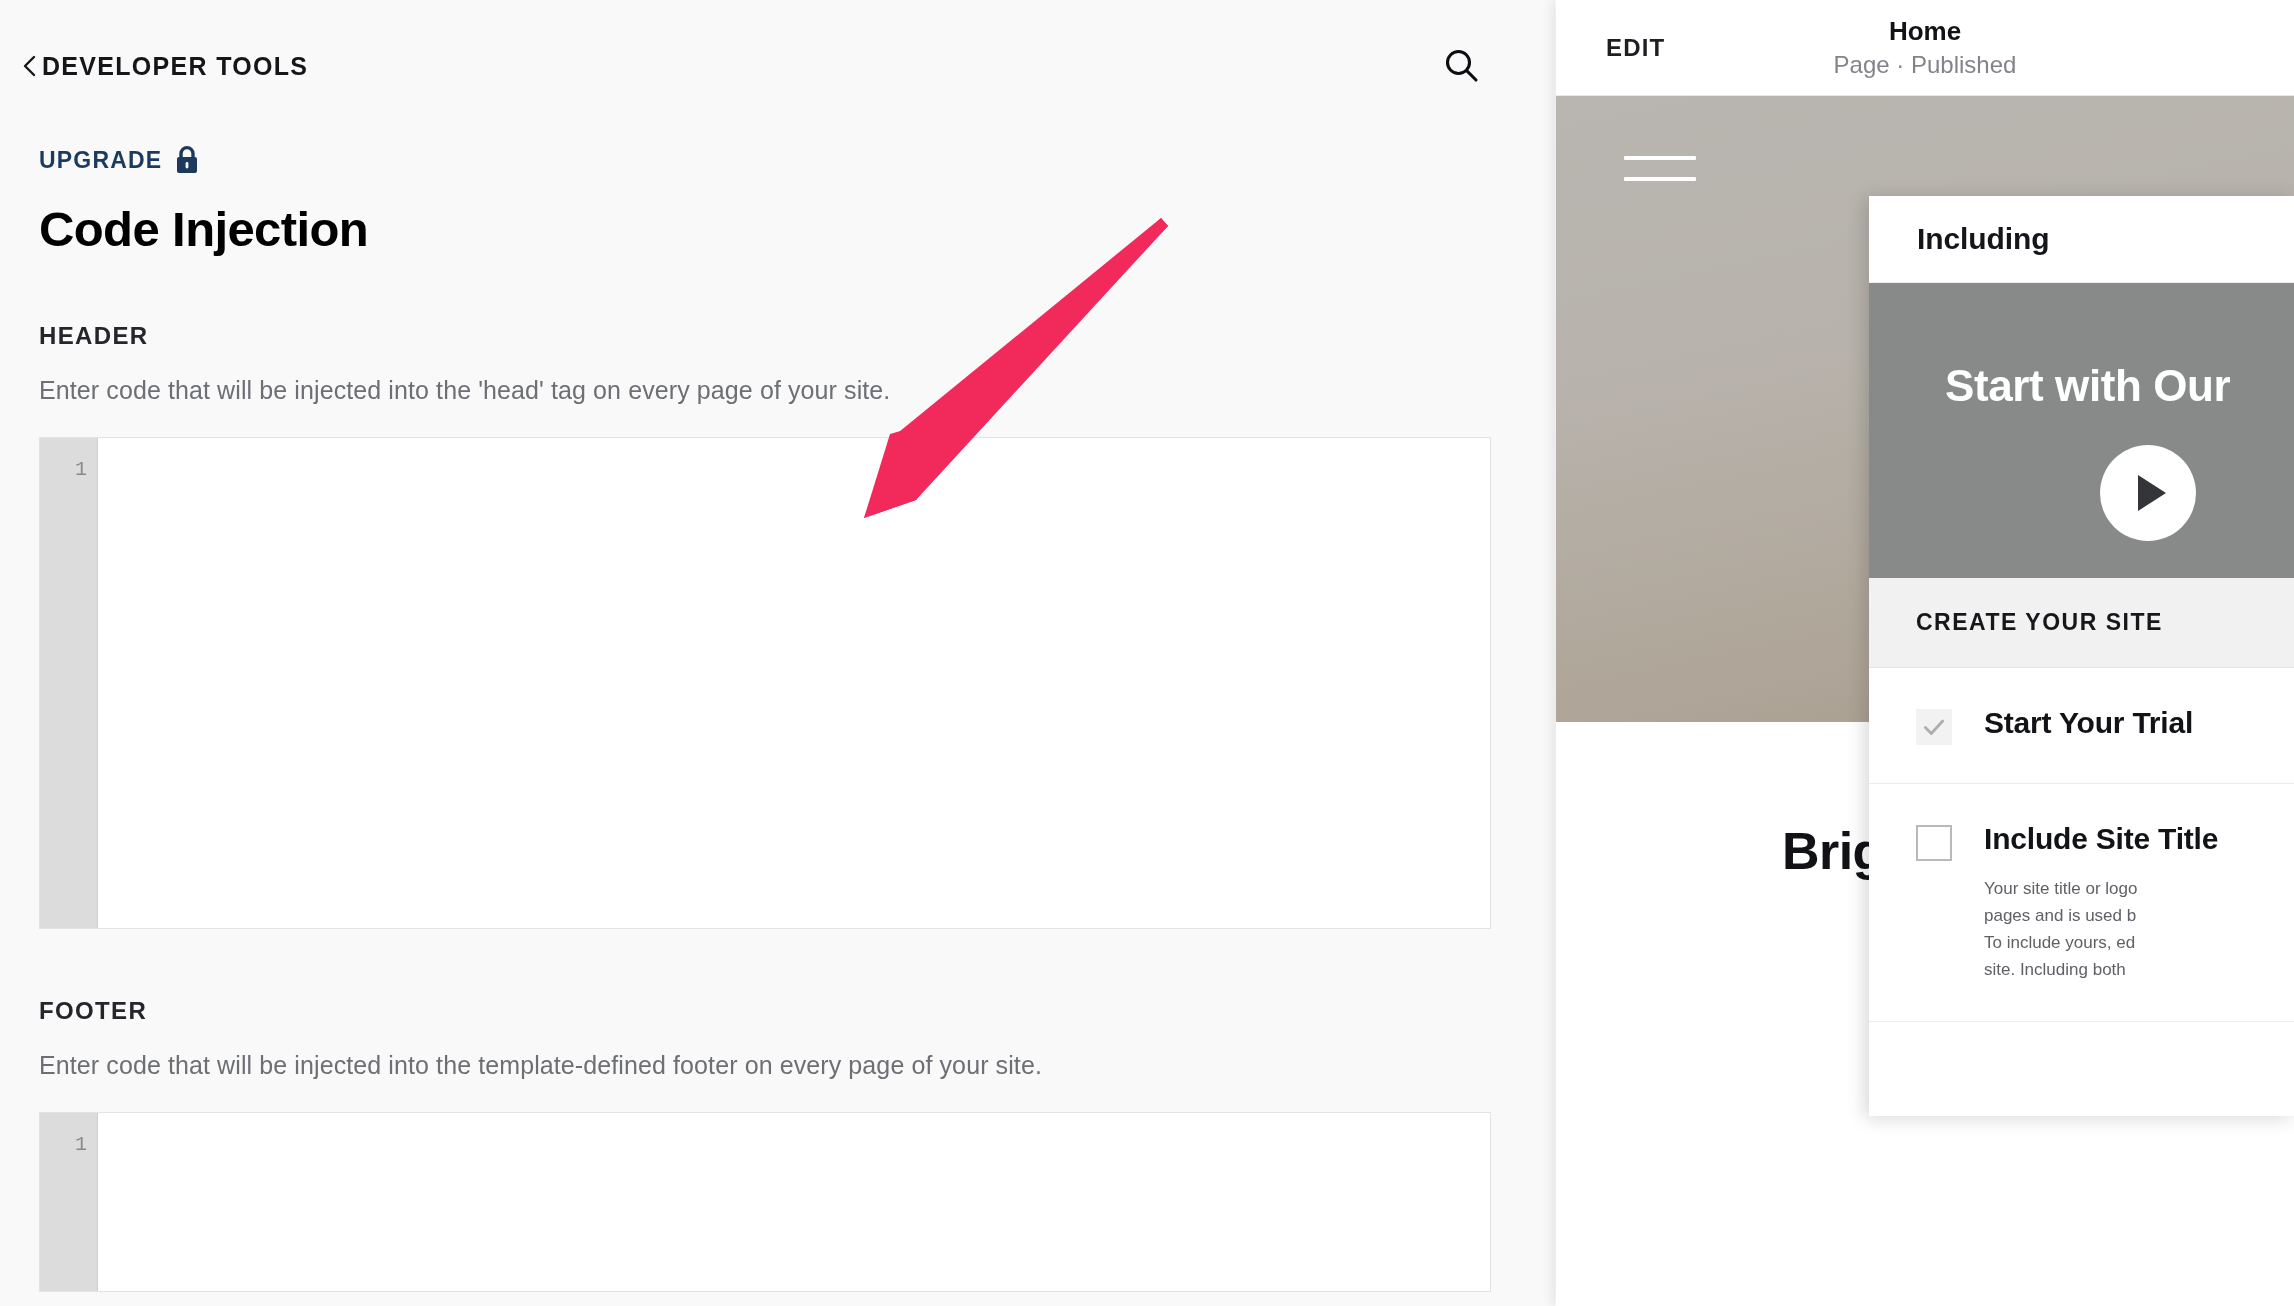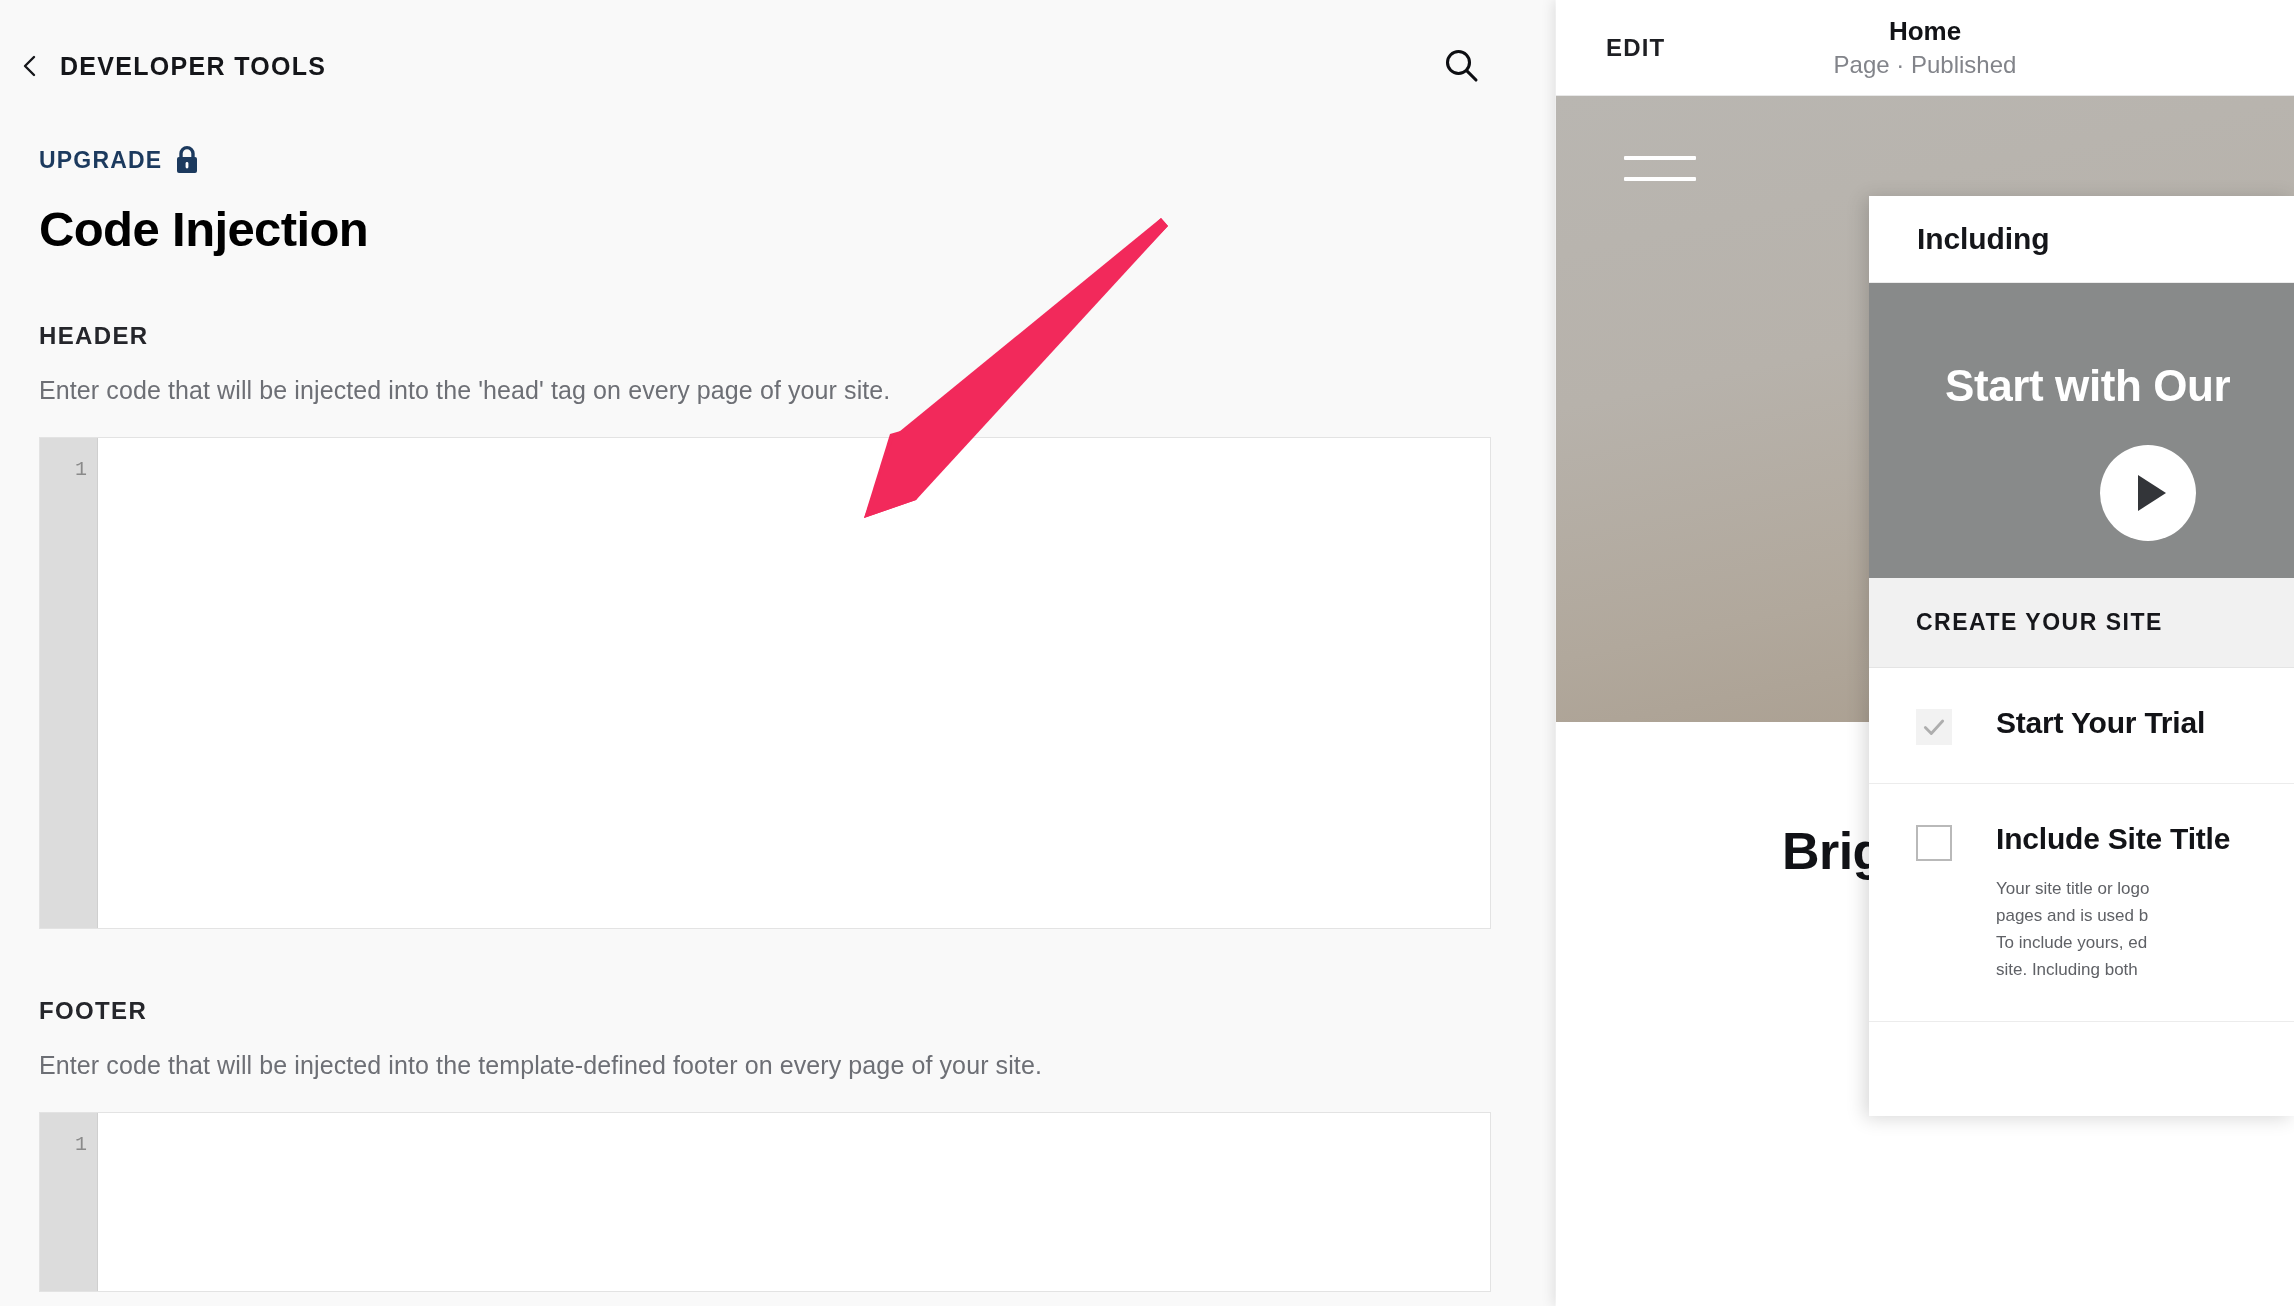--- a/index.html
+++ b/index.html
@@ -35,21 +35,20 @@
     left: 0; top: 0;
     width: 1555px;
     height: 132px;
     display: flex;
     align-items: center;
   }
 
   .back-link {
     display: flex;
     align-items: center;
-    gap: 18px;
     padding-left: 18px;
     cursor: pointer;
     user-select: none;
   }
 
   .chev-back {
     width: 24px;
     height: 24px;
     position: relative;
     flex: 0 0 auto;
@@ -375,21 +374,21 @@
     font-size: 23px;
     font-weight: 700;
     letter-spacing: 1.5px;
     color: #16171b;
     text-transform: uppercase;
   }
 
   .task {
     display: flex;
     align-items: flex-start;
-    gap: 44px;
+    gap: 32px;
     padding: 38px 0 38px 47px;
     border-bottom: 1px solid #ececec;
     cursor: pointer;
     background: #ffffff;
   }
   .task-box {
     width: 36px; height: 36px;
     flex: 0 0 36px;
     margin-top: 3px;
     display: flex;

